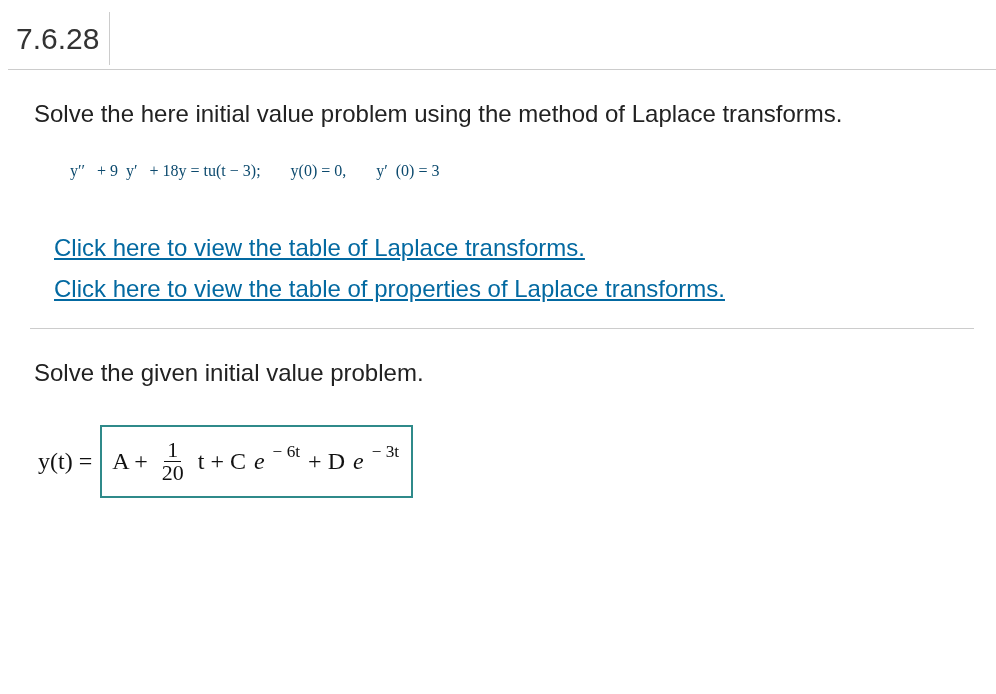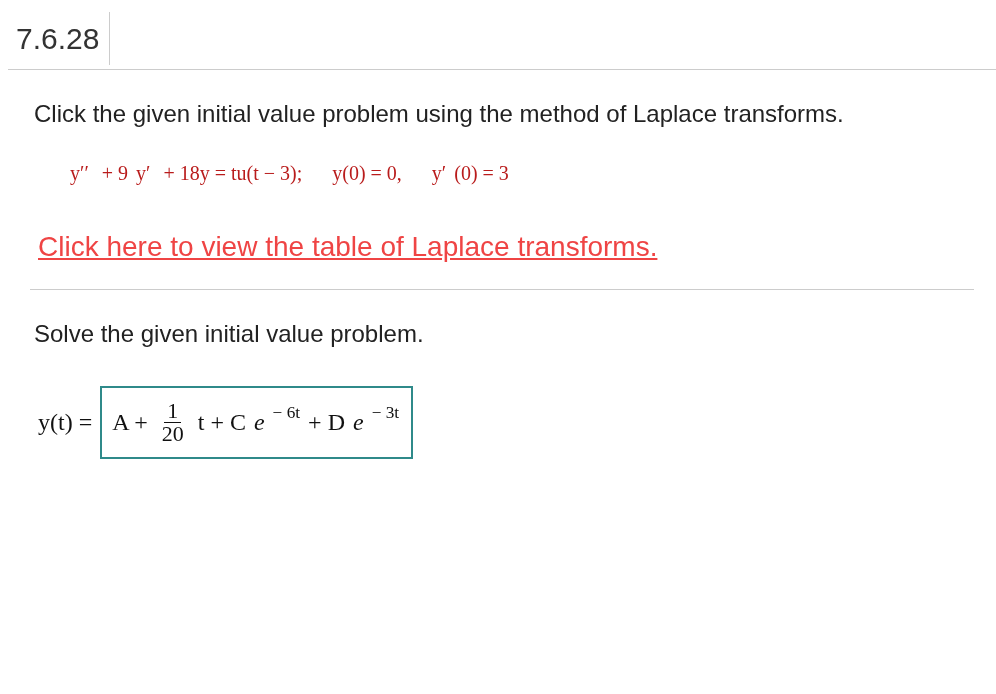--- a/index.html
+++ b/index.html
@@ -30,40 +30,41 @@
     }
     .content {
       padding: 26px 22px 0 22px;
     }
     .problem-statement {
       font-size: 24px;
       color: #222;
       margin-bottom: 26px;
     }
     .equation-row {
-      font-size: 20px;
-      color: #b91c1c;
-      margin: 0 0 32px 32px;
+      font-size: 16px;
+      color: #0c4a6e;
+      margin: 0 0 40px 32px;
       font-family: 'Times New Roman', Times, serif;
       white-space: nowrap;
     }
     .eq-sep {
       display: inline-block;
       width: 22px;
     }
     .links {
       margin-bottom: 14px;
     }
     .link {
-      font-size: 28px;
-      color: #ef4444;
+      font-size: 24px;
+      color: #0369a1;
       text-decoration: underline;
       display: block;
       line-height: 1.3;
       margin-bottom: 2px;
+      margin-left: 16px;
     }
     .divider {
       border: none;
       border-top: 1px solid #ccc;
       margin-bottom: 18px;
     }
     .prompt {
       font-size: 24px;
       color: #222;
       margin-bottom: 30px;
@@ -115,28 +116,29 @@
   </style>
 </head>
 <body>
 
 <div class="header">
   <div class="problem-number">7.6.28</div>
 </div>
 
 <div class="content">
 
-  <p class="problem-statement">Click the given initial value problem using the method of Laplace transforms.</p>
+  <p class="problem-statement">Solve the here initial value problem using the method of Laplace transforms.</p>
 
   <div class="equation-row">
     <span>y′′</span><span> + 9</span><span>y′</span><span> + 18y = tu(t − 3);</span><span class="eq-sep"></span><span>y(0) = 0,</span><span class="eq-sep"></span><span>y′</span><span>(0) = 3</span>
   </div>
 
   <div class="links">
     <a href="#" class="link">Click here to view the table of Laplace transforms.</a>
+    <a href="#" class="link">Click here to view the table of properties of Laplace transforms.</a>
   </div>
 
   <hr class="divider">
 
   <p class="prompt">Solve the given initial value problem.</p>
 
   <div class="answer-row">
     <span class="answer-prefix">y(t) = </span>
     <span class="answer-box">
       <span>A + </span>

